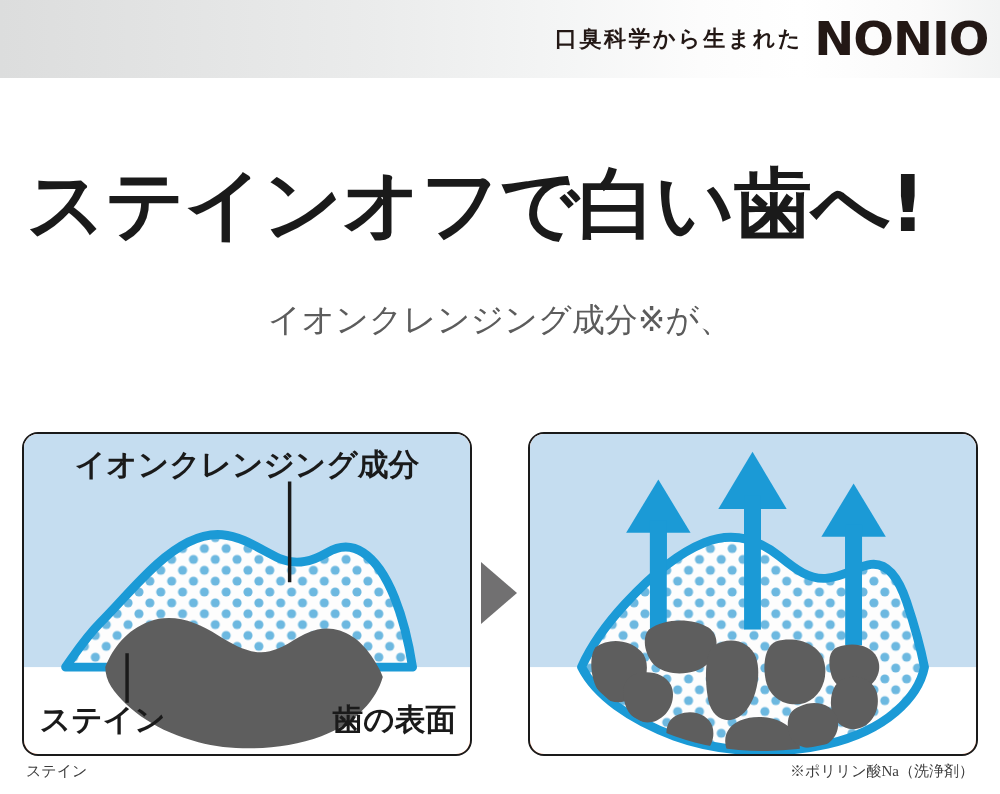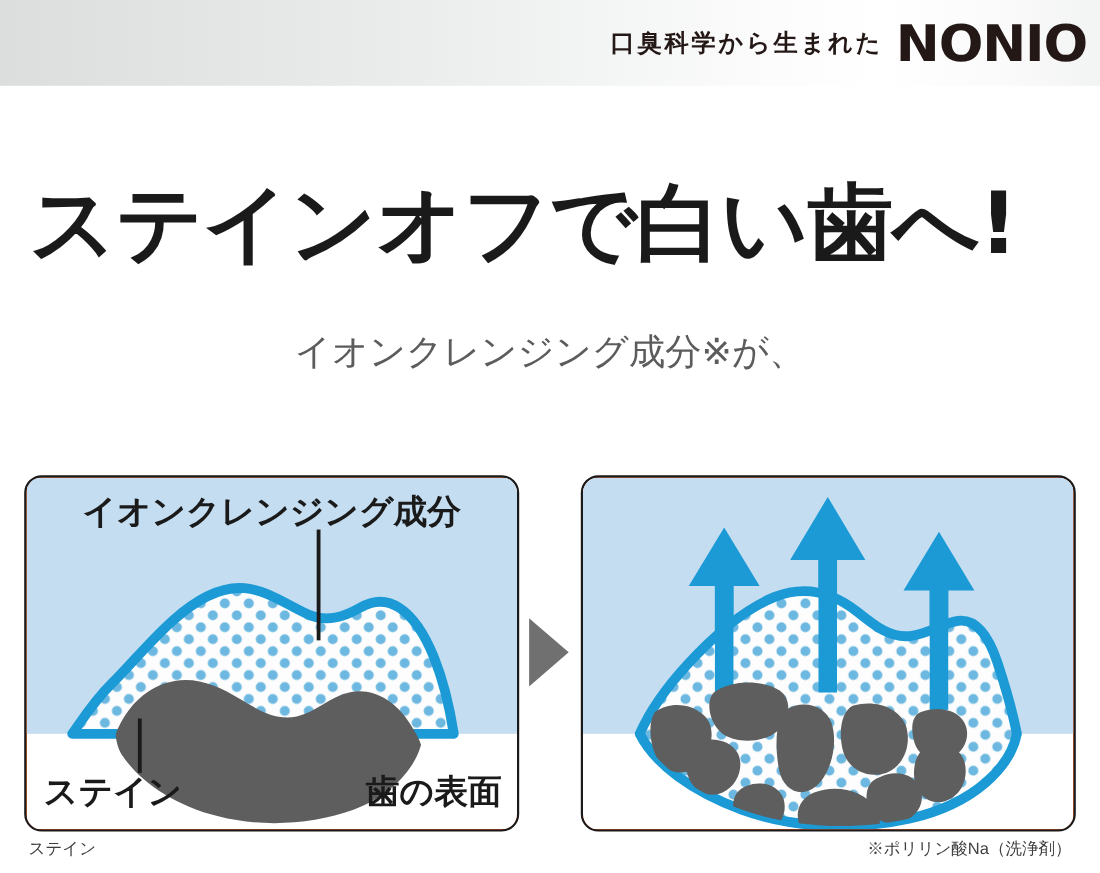--- a/index.html
+++ b/index.html
@@ -115,21 +115,21 @@
     top: 762px;
     font-family: "DejaVu Sans", "Liberation Sans", sans-serif;
     font-size: 15px;
     color: #3c3c3c;
     white-space: nowrap;
   }
   .footnote-right {
     position: absolute;
     right: 26px;
     top: 762px;
-    font-family: Liberation Sans, sans-serif;
+    font-family: Liberation Serif, serif;
     font-size: 15px;
     color: #3c3c3c;
     white-space: nowrap;
   }
 
   .svg-label {
     font-family: "DejaVu Sans", "Liberation Sans", sans-serif;
     font-weight: 700;
     fill: #1a1a1a;
   }

